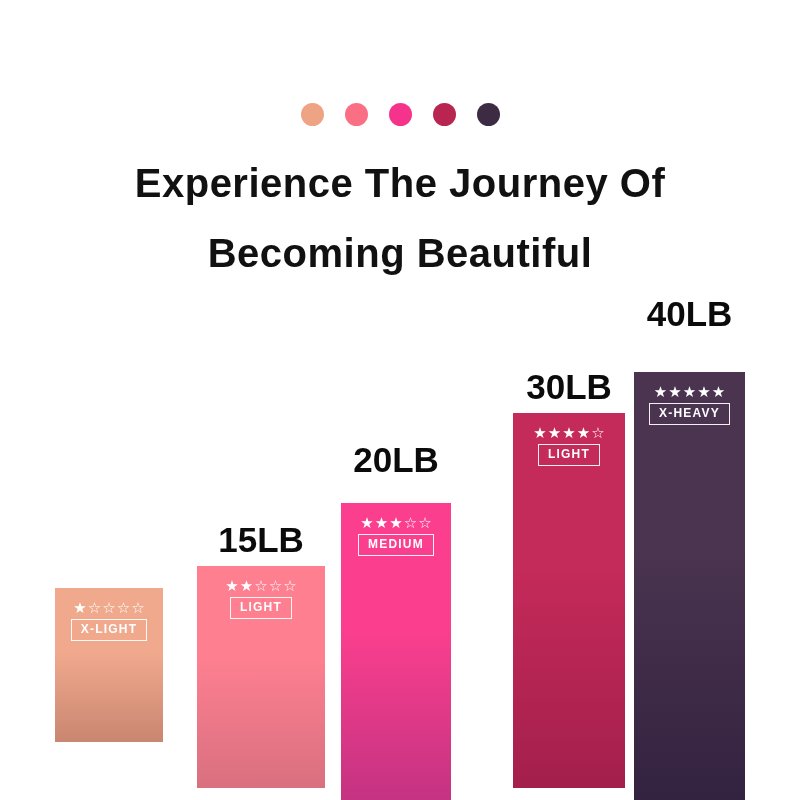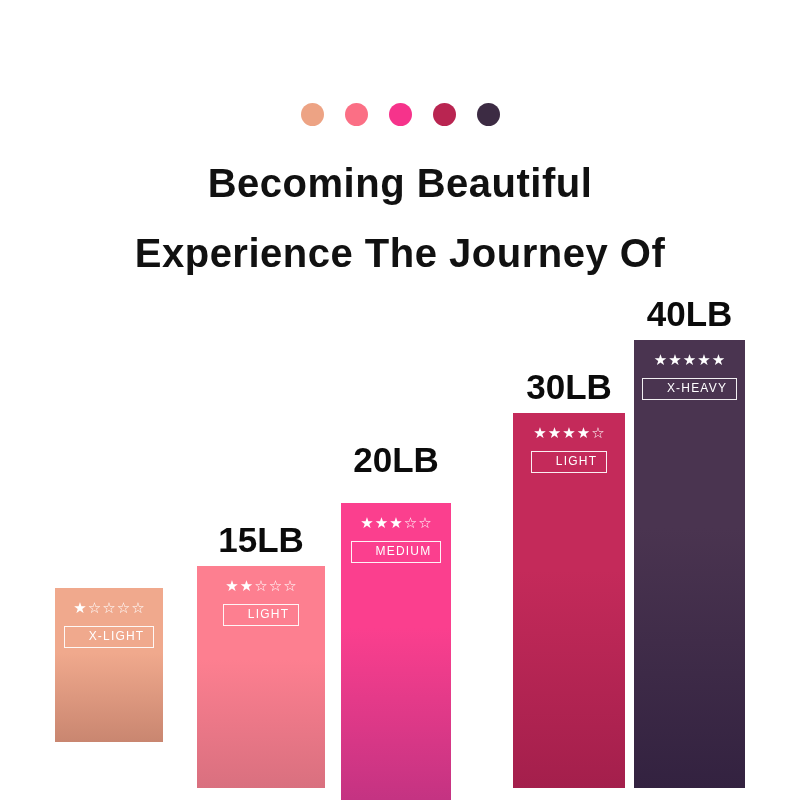--- a/index.html
+++ b/index.html
@@ -62,47 +62,47 @@
     line-height:1;
     white-space:nowrap;
   }
   .star{
     color:#ffffff;
     font-size:15px;
     line-height:15px;
     display:inline-block;
   }
   .tagbox{
-    margin-top:11px;
+    margin-top:4px;
     border:1.5px solid rgba(255,255,255,0.92);
     color:#ffffff;
     font-size:12px;
     letter-spacing:1.2px;
-    padding:3px 9px 4px 24px;
+    padding:3px 9px 4px 9px;
     line-height:13px;
     white-space:nowrap;
-    font-weight:normal;
+    font-weight:bold;
   }
 </style>
 </head>
 <body>
 
 <div class="stage">
 
   <div class="dots">
       <span class="dot" style="background: rgb(237, 163, 132);"></span>
       <span class="dot" style="background: rgb(251, 111, 133);"></span>
       <span class="dot" style="background: rgb(246, 51, 139);"></span>
       <span class="dot" style="background: rgb(185, 37, 81);"></span>
       <span class="dot" style="background: rgb(60, 43, 67);"></span>
     </div>
 
   <div class="headline">
+    <span class="ln">Experience The Journey Of</span>
     <span class="ln">Becoming Beautiful</span>
-    <span class="ln">Experience The Journey Of</span>
   </div>
 
   <div class="chart">
       <div class="bar-col" style="left: 55px; width: 108px; height: 212px;">
         <div class="bar" style="height: 154px; background: linear-gradient(rgb(240, 169, 141) 0%, rgb(240, 169, 141) 42%, rgb(201, 134, 112) 100%);">
           <div class="stars">
             <span class="star">★</span>
             <span class="star">☆</span>
             <span class="star">☆</span>
             <span class="star">☆</span>
@@ -143,21 +143,21 @@
           <div class="stars">
             <span class="star">★</span>
             <span class="star">★</span>
             <span class="star">★</span>
             <span class="star">★</span>
             <span class="star">☆</span>
           </div>
           <div class="tagbox">LIGHT</div>
         </div>
       </div>
-      <div class="bar-col" style="left: 634px; width: 111px; height: 506px;">
+      <div class="bar-col" style="left: 634px; width: 111px; height: 506px; gap: 32px;">
         <div class="bar-label">40LB</div>
         <div class="bar" style="height: 448px; background: linear-gradient(rgb(74, 52, 80) 0%, rgb(74, 52, 80) 42%, rgb(51, 34, 64) 100%);">
           <div class="stars">
             <span class="star">★</span>
             <span class="star">★</span>
             <span class="star">★</span>
             <span class="star">★</span>
             <span class="star">★</span>
           </div>
           <div class="tagbox">X-HEAVY</div>

